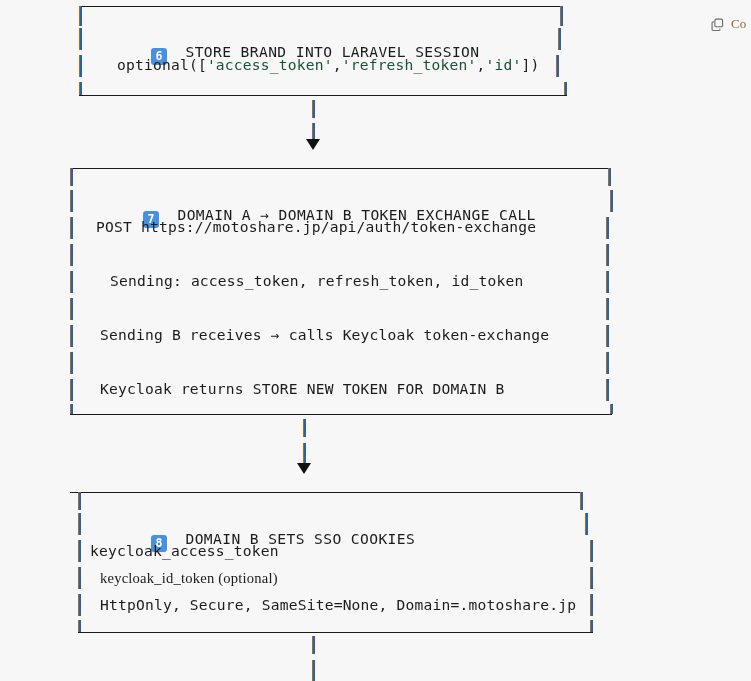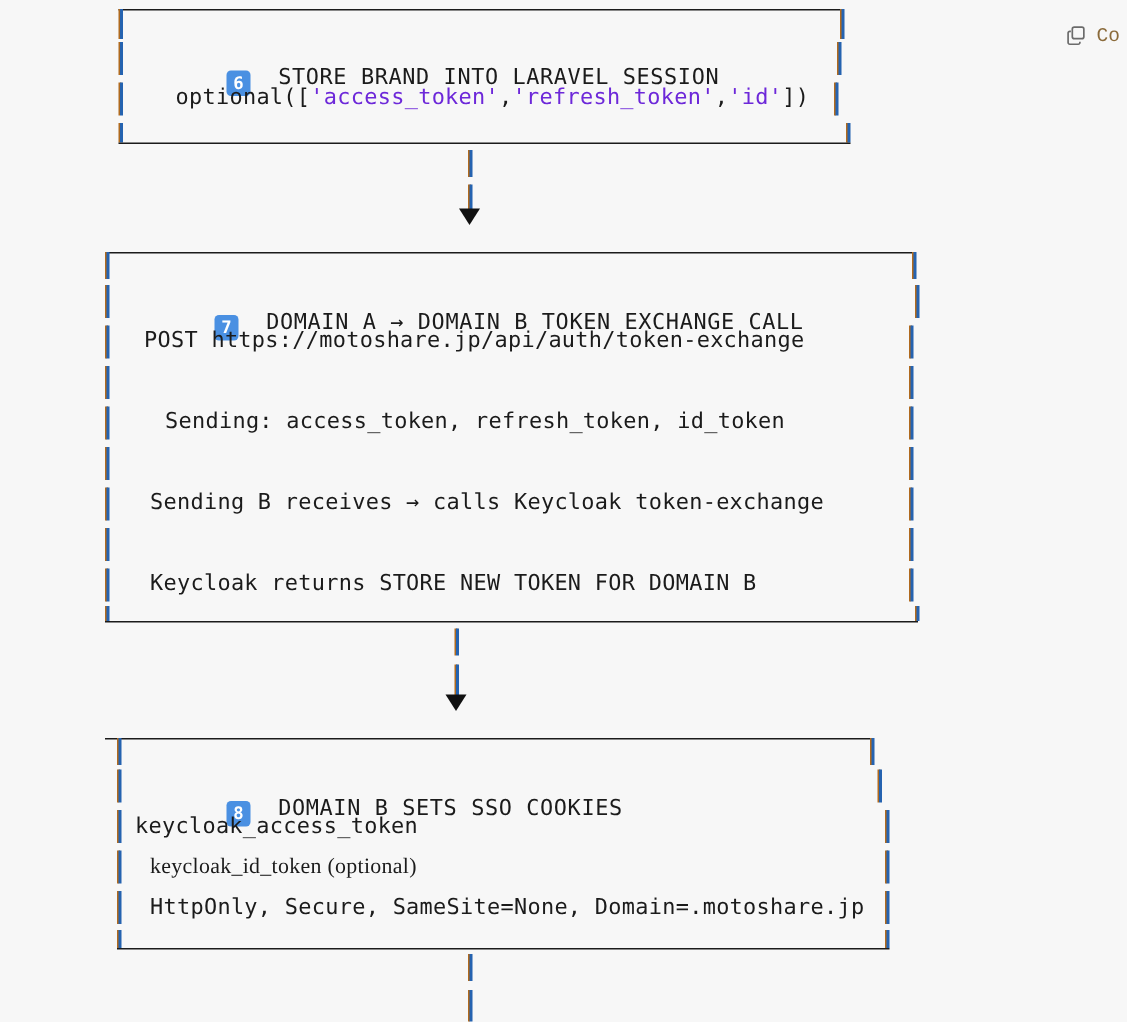--- a/index.html
+++ b/index.html
@@ -14,23 +14,23 @@
     font-family: "DejaVu Sans Mono", "Liberation Mono", monospace;
     position: relative;
   }
 
   
   .copy-btn {
     position: absolute;
     top: 16px;
     left: 710px;
     display: flex;
-    align-items: flex-start;
+    align-items: flex-end;
     gap: 6px;
-    font-family: Liberation Mono, monospace;
+    font-family: Liberation Serif, serif;
     font-size: 13px;
     color: #8a6a3a;
     background: transparent;
     border: none;
     padding: 0;
     cursor: pointer;
     white-space: nowrap;
   }
   .copy-btn .ci { display: block; width: 15px; height: 15px; flex: 0 0 auto; }
 
@@ -73,21 +73,21 @@
     text-align: center;
     background: #4a90e2;
     color: #ffffff;
     font-size: 11.5px;
     font-weight: bold;
     border-radius: 3px;
     vertical-align: -3px;
     font-family: "DejaVu Sans Mono", monospace;
   }
 
-  .str { color: #6d28d9; }
+  .str { color: #14532d; }
 
   
   .conn-line {
     position: absolute;
     width: 0;
     border-left: 2.2px solid #2563b0;
     box-shadow: -1px 0 0 #b06a1e;
   }
   .arrow-head {
     position: absolute;

